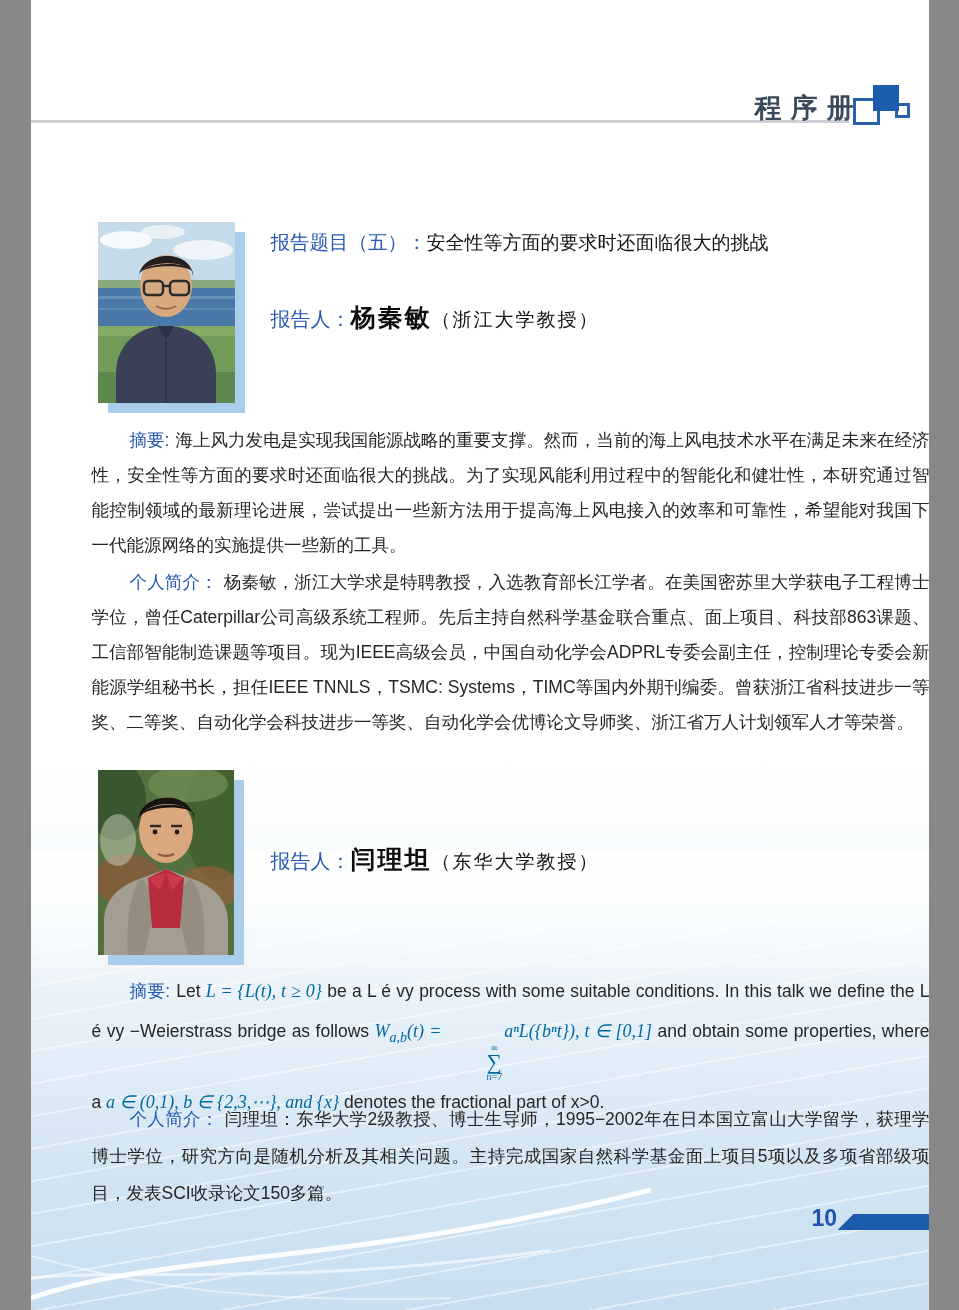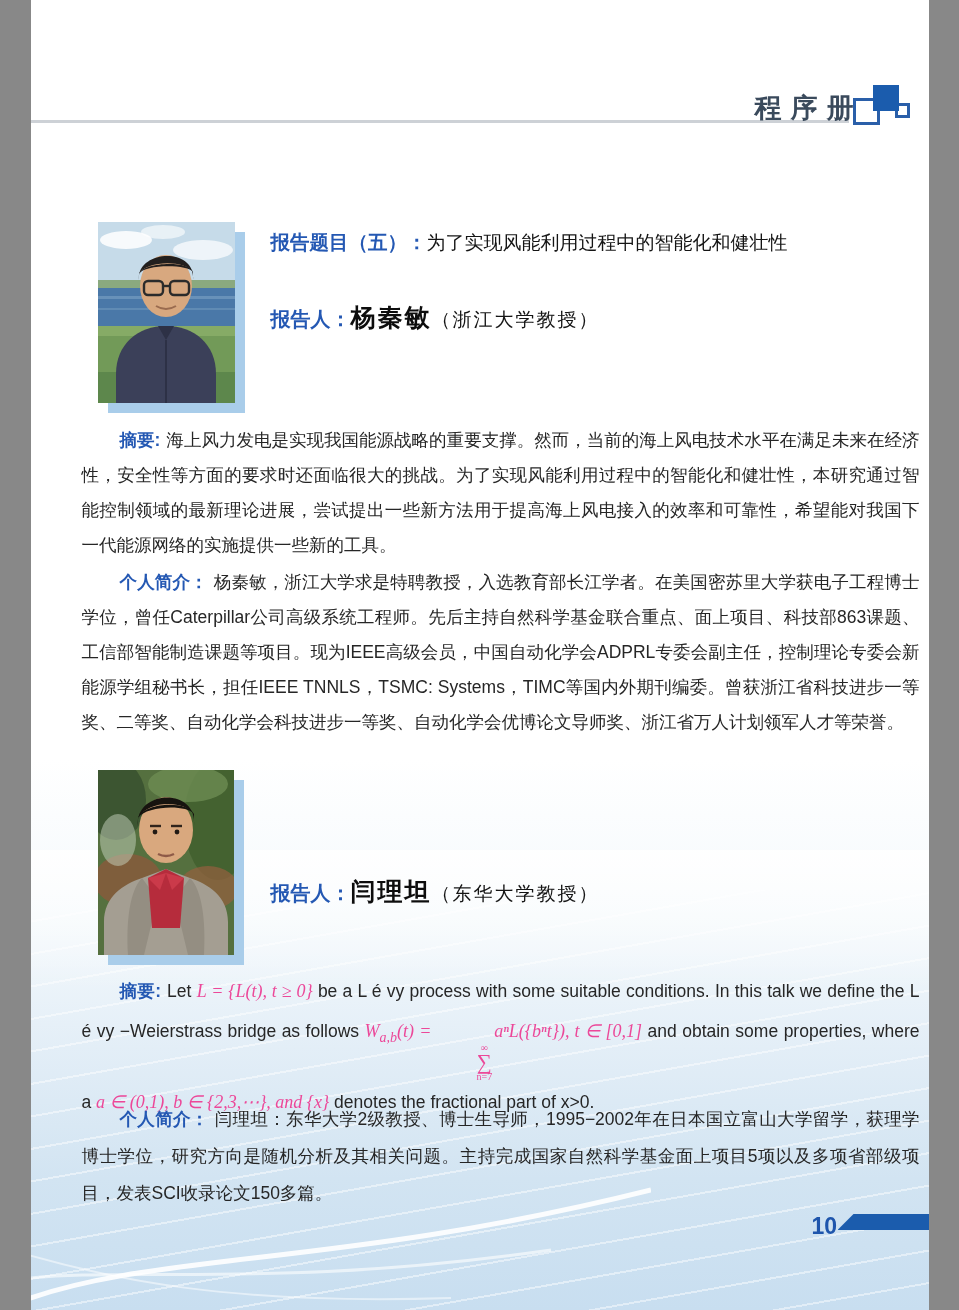--- a/index.html
+++ b/index.html
@@ -23,42 +23,42 @@
   .sq{position:absolute; box-sizing:border-box;}
   .sq-big{left:822px; top:98px; width:27px; height:27px; border:3px solid #2a5fa9; z-index:1;}
   .sq-small{left:864px; top:103px; width:15px; height:15px; border:3px solid #2a5fa9; background:#fff; z-index:2;}
   .sq-fill{left:842px; top:85px; width:26px; height:26px; background:#1b5cad; z-index:3;}
   
   .photo-wrap{position:absolute;}
   .photo-backdrop{position:absolute; left:10px; top:10px; width:100%; height:100%; background:#a9cdea;}
   .photo{position:absolute; left:0; top:0; width:100%; height:100%; overflow:hidden;}
   .photo svg{display:block;}
   
-  .blue{color:#2458b3; font-weight:bold;}
+  .blue{color:#2458b3; font-weight:normal;}
   .title-row{position:absolute; left:240px; font-size:19px; color:#141414; white-space:nowrap;}
   .title-row .blue{font-size:19.5px;}
   .speaker-row{position:absolute; left:240px; white-space:nowrap; color:#141414;}
   .speaker-row .blue{font-size:20px;}
   .speaker-row .name{font-size:25px; font-weight:bold; color:#0d0d0d; letter-spacing:2px;}
   .speaker-row .affil{font-size:19px; letter-spacing:2px;}
-  .para{position:absolute; left:51px; width:838px; font-size:17.5px; line-height:35px;
+  .para{position:absolute; left:61px; width:838px; font-size:17.5px; line-height:35px;
     color:#262626; text-align:justify; text-indent:38px;}
   .para .blue{margin-right:6px;}
   
-  .math{font-family:"Liberation Serif", serif; font-style:italic; color:#ec4899; font-size:18px;}
+  .math{font-family:"Liberation Serif", serif; font-style:italic; color:#0369a1; font-size:18px;}
   .msub{font-size:14px; vertical-align:-5px; letter-spacing:0;}
   .sum{display:inline-flex; flex-direction:column; align-items:center; line-height:1;
     vertical-align:-14px; margin:0 2px; font-style:normal;}
   .sum .s-top{font-size:10px;}
   .sum .s-sig{font-size:21px; line-height:.9;}
   .sum .s-bot{font-size:10px;}
   .abs2{line-height:40px;}
   .bio2{line-height:37px;}
   
-  .page-number{position:absolute; left:781px; top:1205px; font-size:23px; font-weight:bold; color:#1e55ac;margin-top:8px;}
+  .page-number{position:absolute; left:781px; top:1205px; font-size:23px; font-weight:bold; color:#1e55ac;}
   .page-bar{position:absolute; left:807px; top:1214px; width:152px; height:16px; background:#1b5cad;
     clip-path:polygon(16px 0, 100% 0, 100% 100%, 0 100%);}
 </style>
 </head>
 <body>
 
 <div id="page">
 
   <div class="bg-grad"></div>
   <div class="bg-stripes"></div>
@@ -100,21 +100,21 @@
         <path d="M41,52 C44,40 92,38 95,50 C90,42 46,42 41,52 Z" fill="#221f1e"></path>
         <rect x="46" y="59" width="19" height="14" rx="4" fill="none" stroke="#2b2b2b" stroke-width="2.4"></rect>
         <rect x="72" y="59" width="19" height="14" rx="4" fill="none" stroke="#2b2b2b" stroke-width="2.4"></rect>
         <line x1="65" y1="64" x2="72" y2="64" stroke="#2b2b2b" stroke-width="2.4"></line>
         <path d="M58,84 Q68,90 78,84" stroke="#9a6b4f" stroke-width="2" fill="none"></path>
       </svg>
     </div>
   </div>
 
   <div class="title-row" style="top:229px;">
-    <span class="blue">报告题目（五）</span><span class="blue">：</span><span>为了实现风能利用过程中的智能化和健壮性</span>
+    <span class="blue">报告题目（五）</span><span class="blue">：</span><span>安全性等方面的要求时还面临很大的挑战</span>
   </div>
   <div class="speaker-row" style="top:301px;text-align:center;">
     <span class="blue">报告人：</span><span class="name">杨秦敏</span><span class="affil">（浙江大学教授）</span>
   </div>
 
   <div class="para" style="top:423px;">
     <span class="blue">摘要:</span><span>海上风力发电是实现我国能源战略的重要支撑。然而，当前的海上风电技术水平在满足未来在经济性，安全性等方面的要求时还面临很大的挑战。为了实现风能利用过程中的智能化和健壮性，本研究通过智能控制领域的最新理论进展，尝试提出一些新方法用于提高海上风电接入的效率和可靠性，希望能对我国下一代能源网络的实施提供一些新的工具。</span>
   </div>
 
   <div class="para" style="top:565px;">
@@ -143,21 +143,21 @@
         <path d="M40,48 C46,32 90,30 96,44 C88,34 48,36 40,48 Z" fill="#17130f"></path>
         <path d="M52,56 L63,56" stroke="#30241c" stroke-width="2.4"></path>
         <path d="M73,56 L84,56" stroke="#30241c" stroke-width="2.4"></path>
         <circle cx="57" cy="62" r="2.4" fill="#221a14"></circle>
         <circle cx="79" cy="62" r="2.4" fill="#221a14"></circle>
         <path d="M60,84 Q68,88 76,84" stroke="#8e5a47" stroke-width="2.4" fill="none"></path>
       </svg>
     </div>
   </div>
 
-  <div class="speaker-row" style="top:843px;margin-top:32px;">
+  <div class="speaker-row" style="top:843px;">
     <span class="blue">报告人：</span><span class="name">闫理坦</span><span class="affil">（东华大学教授）</span>
   </div>
 
   <div class="para abs2" style="top:971px;">
     <span class="blue">摘要:</span><span>Let  </span><span class="math">L = {L(t), t ≥ 0}</span><span>  be a L é vy process with some suitable conditions. In this talk we define the L é vy −Weierstrass bridge as follows  </span><span class="math">W</span><span class="math msub">a,b</span><span class="math">(t) = </span><span class="sum math">
         <span class="s-top">∞</span>
         <span class="s-sig">∑</span>
         <span class="s-bot">n=7</span>
       </span><span class="math">aⁿL({bⁿt}),  t ∈ [0,1]</span><span>  and obtain some properties, where a  </span><span class="math">a ∈ (0,1), b ∈ {2,3,⋯}, and {x}</span><span>  denotes the fractional part of x&gt;0.</span>
   </div>

